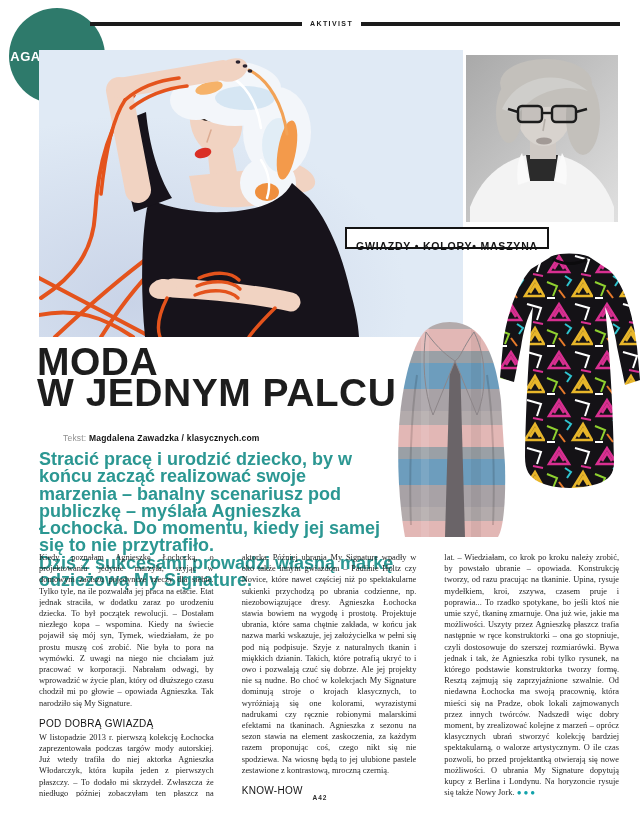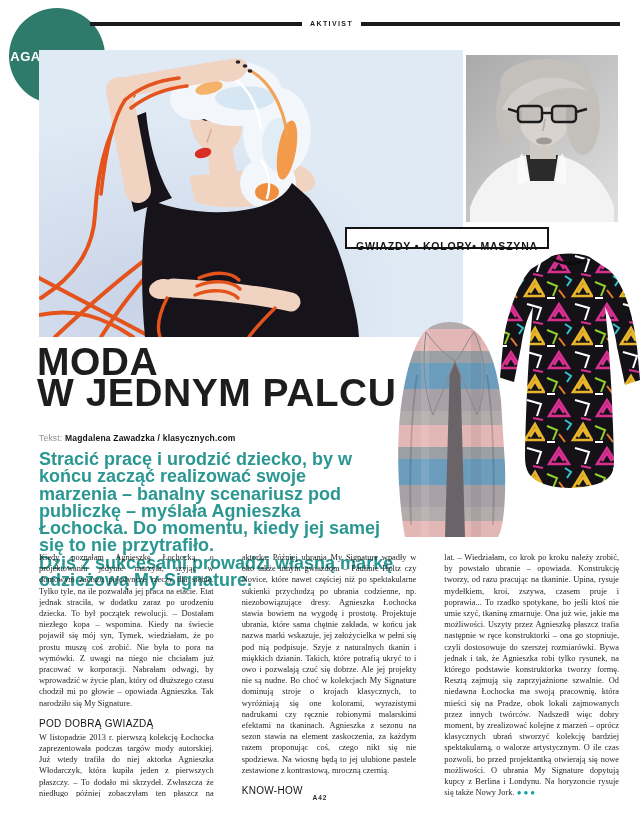--- a/index.html
+++ b/index.html
@@ -38,21 +38,21 @@
     background:#fff; border:2px solid #141414; padding:8px 9px;
     font-size:10.5px; font-weight:700; letter-spacing:.8px; line-height:18px;
     white-space:nowrap; color:#141414; z-index:6;
   }
   
   .headline {
     position:absolute; left:37px; top:346px;
     font-size:39px; font-weight:700; line-height:31px; letter-spacing:.5px; color:#1d1d1d;
   }
   .byline { position:absolute; left:39px; top:433px; font-size:8.5px; letter-spacing:.2px; }
-  .byline .pfx { color:#8f8f8f; font-weight:400; }
+  .byline .pfx { color:#8f8f8f; font-weight:400;margin-left:24px; }
   .byline .auth { color:#141414; font-weight:700; }
   .intro {
     position:absolute; left:39px; top:451px; width:356px;
     font-size:18px; font-weight:700; line-height:17.3px; color:#2b9792;
     white-space:pre-line;
   }
   
   .article {
     position:absolute; left:39px; top:552px; width:580px; height:245px;
     display:flex; gap:28px; overflow:hidden;

